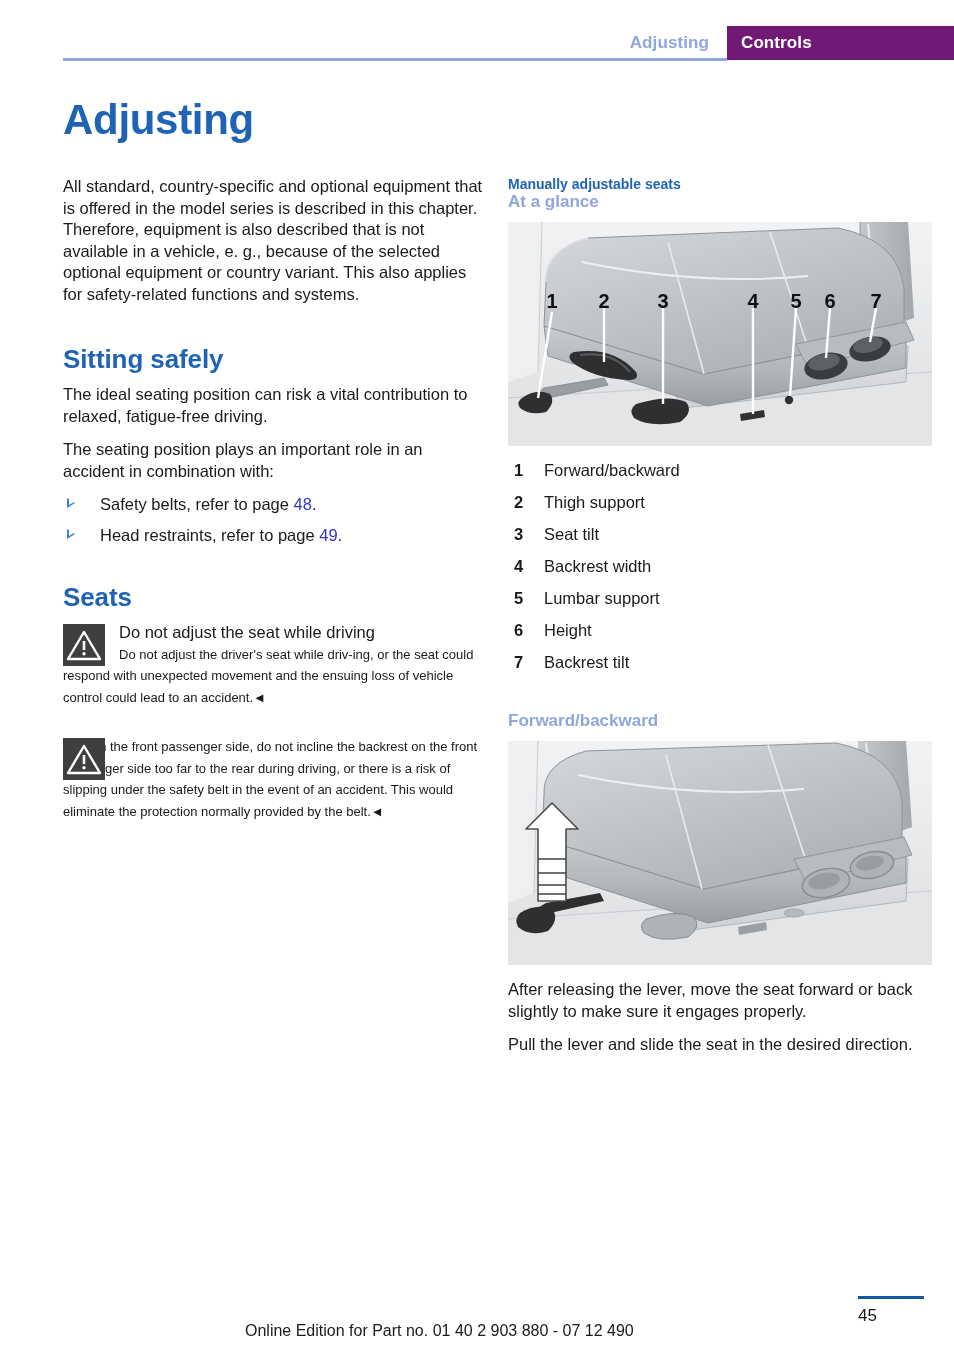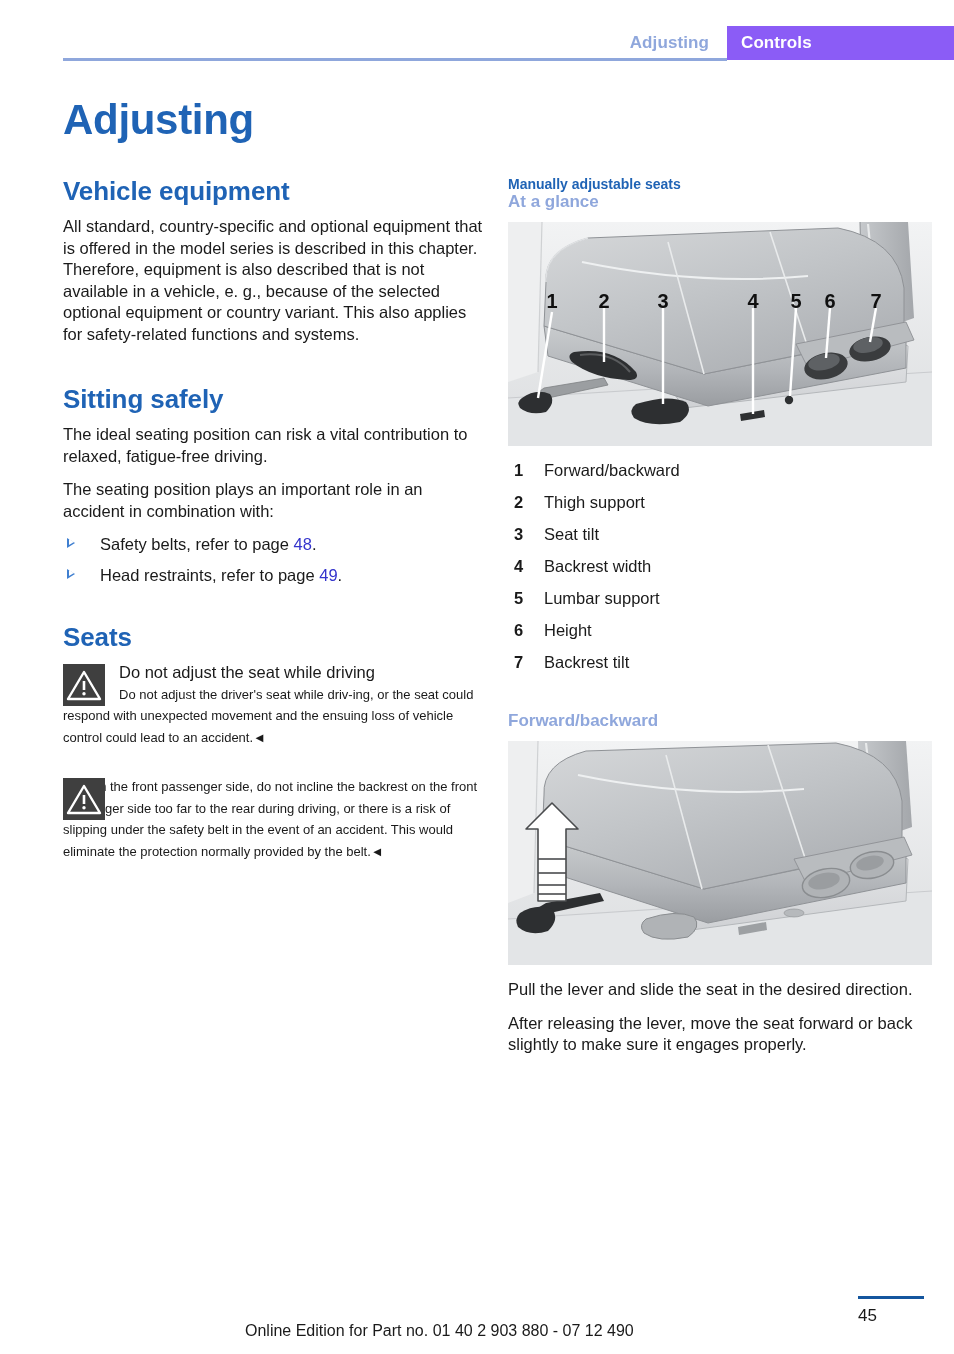--- a/index.html
+++ b/index.html
@@ -33,21 +33,21 @@
     color: #8fa7dc;
     font-weight: bold;
     font-size: 17px;
     display: flex;
     align-items: center;
     padding: 0 18px 0 0;
     background: #ffffff;
     letter-spacing: 0.1px;
   }
   .tab-active {
-    background: #8b5cf6;
+    background: #701a75;
     color: #ffffff;
     font-weight: bold;
     font-size: 17px;
     display: flex;
     align-items: center;
     padding: 0 14px;
     width: 227px;
     letter-spacing: 0.1px;
   }
   .header-rule {
@@ -217,21 +217,20 @@
     <div class="tab-inactive">Adjusting</div>
     <div class="tab-active">Controls</div>
   </div>
   <div class="header-rule"></div>
 </div>
 
 <div class="page-title">Adjusting</div>
 
 <div class="col col-left">
 
-  <h2 class="sec">Vehicle equipment</h2>
   <p class="body">All standard, country-specific and optional equipment that is offered in the model series is described in this chapter. Therefore, equipment is also described that is not available in a vehicle, e. g., because of the selected optional equipment or country variant. This also applies for safety-related functions and systems.</p>
 
   <div class="gap-lg"></div>
 
   <h2 class="sec">Sitting safely</h2>
   <p class="body">The ideal seating position can risk a vital contribution to relaxed, fatigue-free driving.</p>
   <p class="body">The seating position plays an important role in an accident in combination with:</p>
 
   <ul class="bullets">
     <li>
@@ -440,20 +439,20 @@
       <g>
         <path d="M44 62 L70 88 L58 88 L58 160 L30 160 L30 88 L18 88 Z" fill="#ffffff" stroke="#4a4c4e" stroke-width="1.6" stroke-linejoin="round"></path>
         <line x1="30" y1="118" x2="58" y2="118" stroke="#4a4c4e" stroke-width="1.6"></line>
         <line x1="30" y1="132" x2="58" y2="132" stroke="#4a4c4e" stroke-width="1.6"></line>
         <line x1="30" y1="144" x2="58" y2="144" stroke="#4a4c4e" stroke-width="1.6"></line>
         <line x1="30" y1="153" x2="58" y2="153" stroke="#4a4c4e" stroke-width="1.6"></line>
       </g>
     </svg>
   </div>
 
+  <p class="body">After releasing the lever, move the seat forward or back slightly to make sure it engages properly.</p>
   <p class="body">Pull the lever and slide the seat in the desired direction.</p>
-  <p class="body">After releasing the lever, move the seat forward or back slightly to make sure it engages properly.</p>
 
 </div>
 
 <div class="footer-note">Online Edition for Part no. 01 40 2 903 880 - 07 12 490</div>
 <div class="page-num-rule"></div>
 <div class="page-num">45</div>
 
 </body></html>

